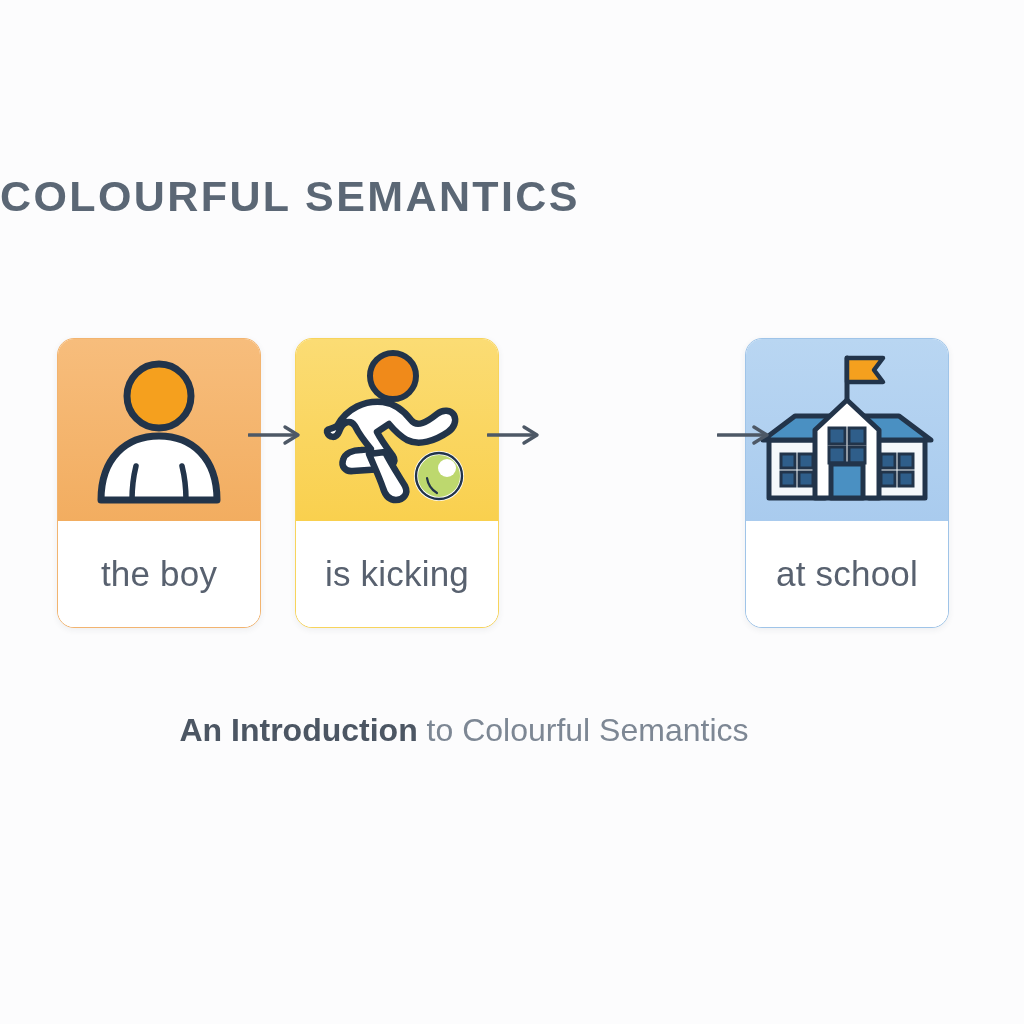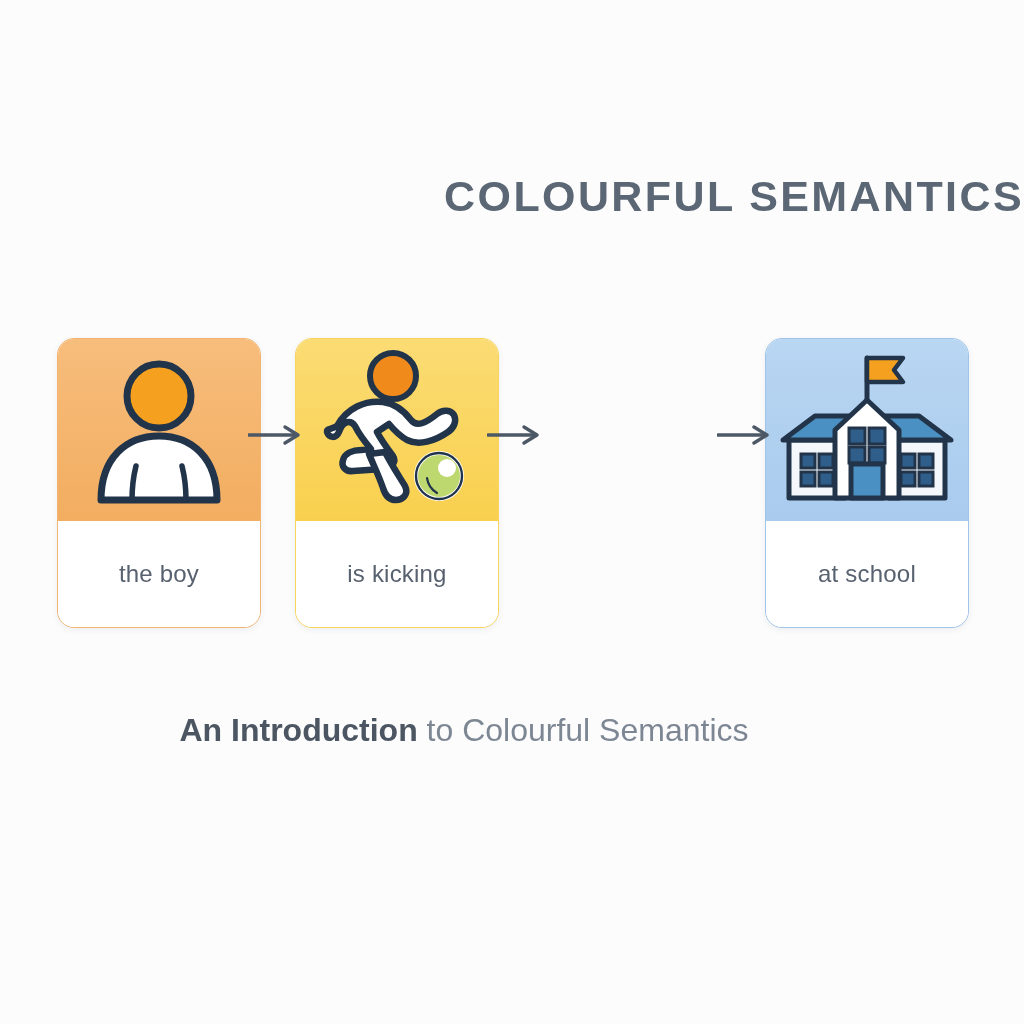--- a/index.html
+++ b/index.html
@@ -19,21 +19,21 @@
     position: absolute;
     inset: 0;
   }
 
   
   .title {
     position: absolute;
     top: 172px;
     left: 0;
     width: 1024px;
-    text-align: right;
+    text-align: left;
     font-size: 43px;
     font-weight: bold;
     letter-spacing: 2.4px;
     color: #5b6775;
     white-space: nowrap;
   }
 
   
   .strip {
     position: absolute;
@@ -51,21 +51,21 @@
     border-radius: 17px;
     background: #ffffff;
     overflow: hidden;
     box-sizing: border-box;
     border: 1.4px solid rgba(0,0,0,0.08);
     box-shadow: 0 2px 6px rgba(40,50,70,0.07);
   }
   .card.c0 { left: 0px;   border-color: #f2b470; }
   .card.c1 { left: 238px; border-color: #f7d45c; padding-left: 40px; }
   .card.c2 { left: 476px; border-color: #8cc65a; }
-  .card.c3 { left: 708px; border-color: #9fc4e8; }
+  .card.c3 { left: 688px; border-color: #9fc4e8; }
 
   .card .art {
     position: absolute;
     top: 0; left: 0; right: 0;
     height: 182px;
     display: flex;
     align-items: center;
     justify-content: center;
   }
   .card.c0 .art { background: linear-gradient(180deg,#f7bd7c 0%, #f2ad60 100%); }
@@ -77,21 +77,21 @@
     position: absolute;
     left: 0; right: 0;
     top: 182px;
     bottom: 0;
     background: #ffffff;
     display: flex;
     align-items: center;
     justify-content: center;
   }
   .card .labeltext {
-    font-size: 24px;
+    font-size: 35px;
     color: #58616f;
     letter-spacing: 0.2px;
     white-space: nowrap;
   }
 
   .card .art svg { display: block; }
 
   
   .arrow {
     position: absolute;

